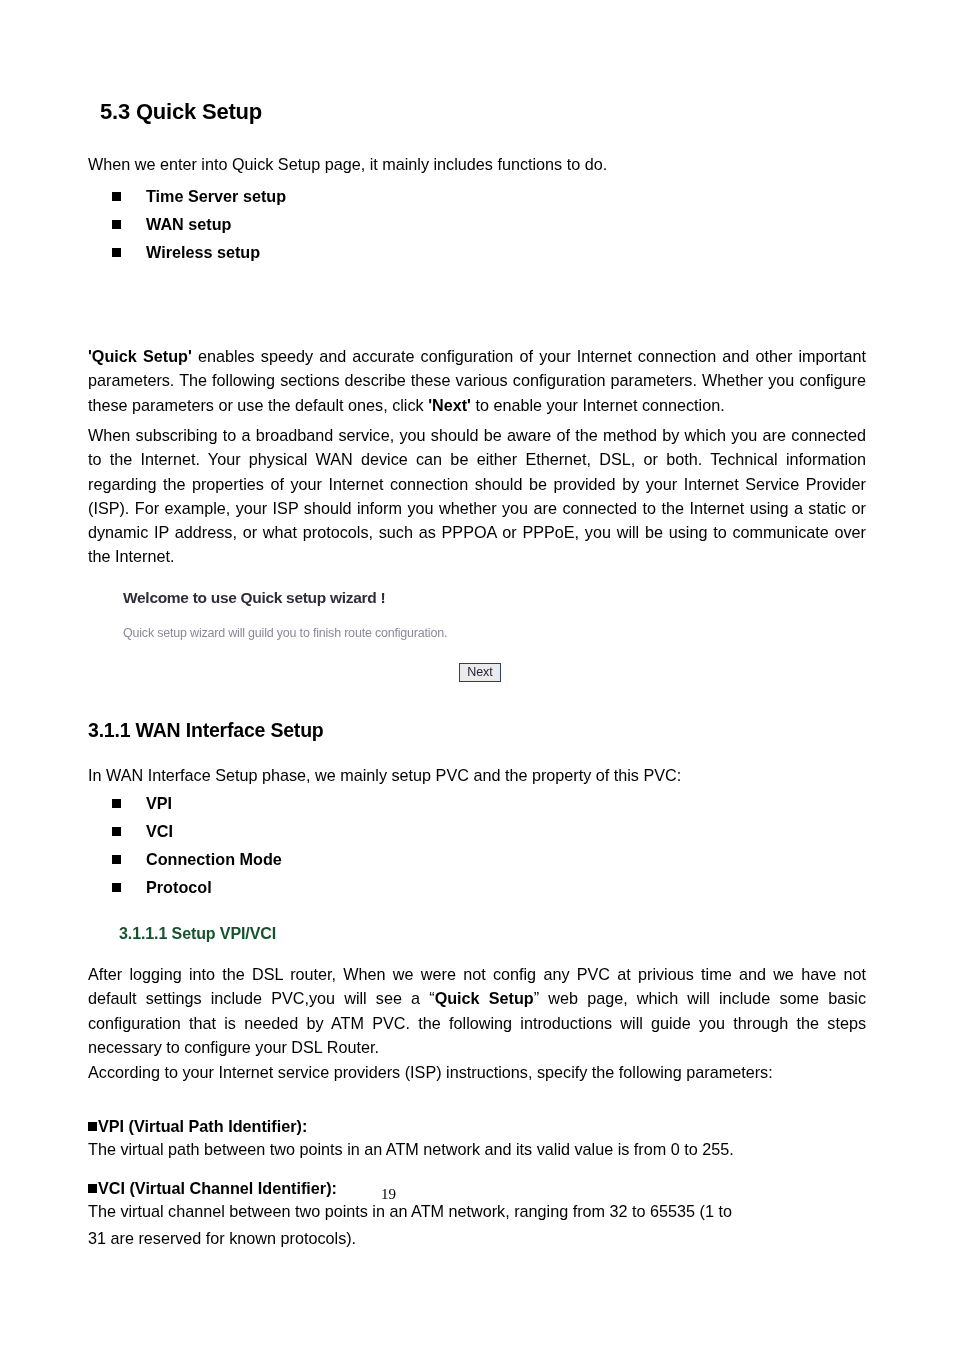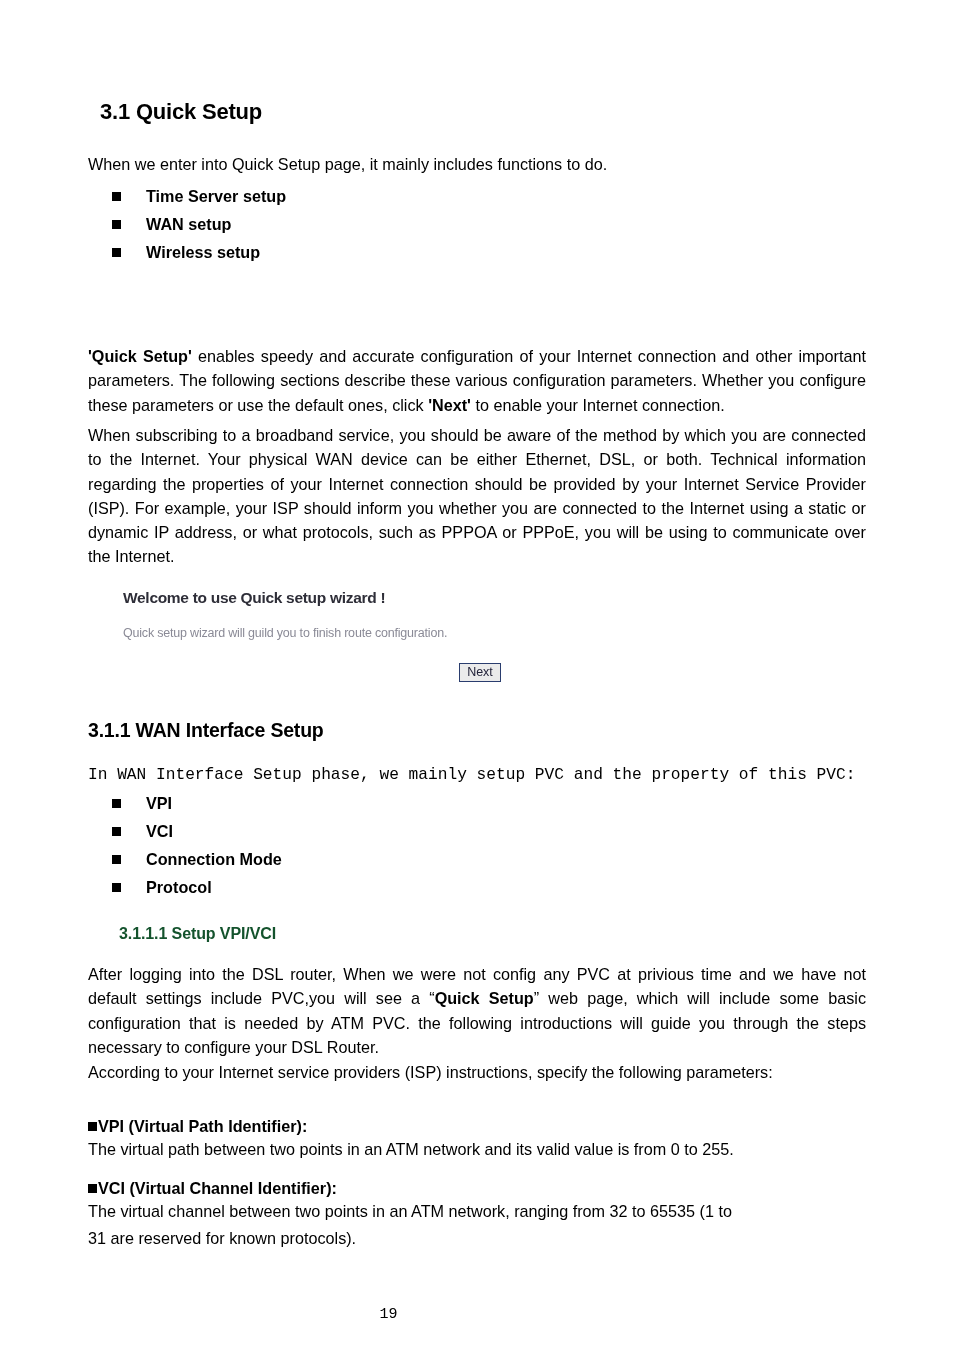--- a/index.html
+++ b/index.html
@@ -153,34 +153,34 @@
     border: 1px solid #2a3d6e;
     text-align: center;
     line-height: 14px;
     font-family: "Liberation Sans", sans-serif;
   }
 
   
   .pageno {
     position: absolute;
     left: 0;
-    top: 1306px;
+    top: 1186px;
     width: 777px;
     text-align: center;
-    font-family: Liberation Mono, monospace;
+    font-family: Liberation Serif, serif;
     font-size: 15px;
     color: #000;
   }
 </style>
 </head>
 <body>
 
 <div class="page">
 
-  <div class="h1">3.1 Quick Setup</div>
+  <div class="h1">5.3 Quick Setup</div>
 
   <div class="para nojust" style="top:152px;">When we enter into Quick Setup page, it mainly includes functions to do.</div>
 
   <div class="blist" style="top:182px;">
     <div class="brow">
       <span class="bsq"></span>
       <span class="blabel">Time Server setup</span>
     </div>
     <div class="brow">
       <span class="bsq"></span>
@@ -199,21 +199,21 @@
   <div class="para" style="top:423px;">When subscribing to a broadband service, you should be aware of the method by which you are connected to the Internet. Your physical WAN device can be either Ethernet, DSL, or both. Technical information regarding the properties of your Internet connection should be provided by your Internet Service Provider (ISP). For example, your ISP should inform you whether you are connected to the Internet using a static or dynamic IP address, or what protocols, such as PPPOA or PPPoE, you will be using to communicate over the Internet.</div>
 
   <div class="shot">
     <div class="shot-title">Welcome to use Quick setup wizard !</div>
     <div class="shot-sub">Quick setup wizard will guild you to finish route configuration.</div>
     <div class="shot-btn">Next</div>
   </div>
 
   <div class="h2" style="top:718px;">3.1.1 WAN Interface Setup</div>
 
-  <div class="para nojust" style="top:763px;font-family:Liberation Mono, monospace;">In WAN Interface Setup phase, we mainly setup PVC and the property of this PVC:</div>
+  <div class="para nojust" style="top:763px;">In WAN Interface Setup phase, we mainly setup PVC and the property of this PVC:</div>
 
   <div class="blist" style="top:789px;">
     <div class="brow">
       <span class="bsq"></span>
       <span class="blabel">VPI</span>
     </div>
     <div class="brow">
       <span class="bsq"></span>
       <span class="blabel">VCI</span>
     </div>

